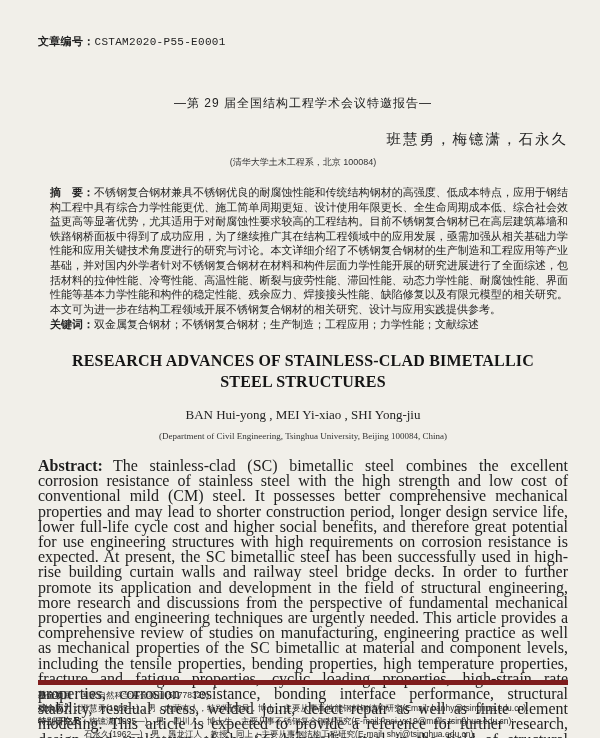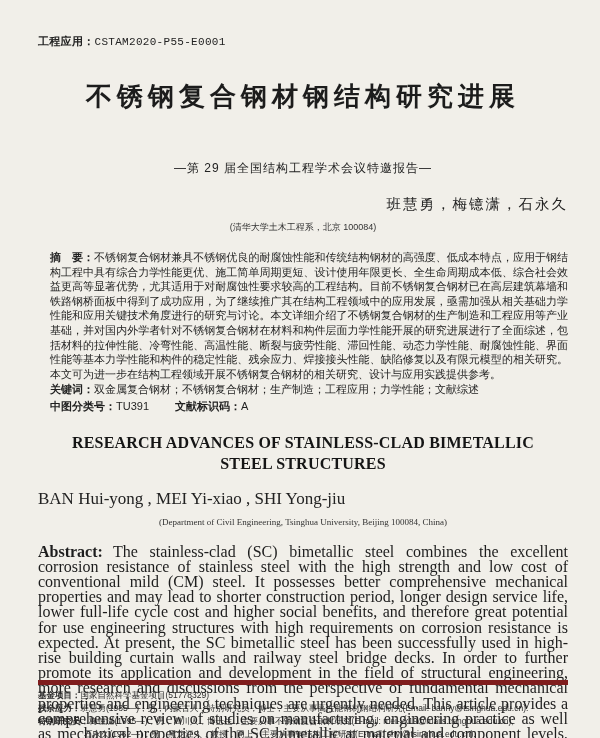--- a/index.html
+++ b/index.html
@@ -50,21 +50,21 @@
   .title-en{
     font-family:"Liberation Serif",serif;
     font-weight:bold;font-size:16px;line-height:21px;
     text-align:center;
     max-width:498px;
     margin:18px auto 15px auto;
     letter-spacing:.2px;color:#151515;
   }
   .authors-en{
     font-family:"Liberation Serif",serif;
-    font-size:17px;margin-bottom:8px;color:#222;
+    text-align:center;font-size:13px;margin-bottom:8px;color:#222;
   }
   .affil-en{
     font-family:"Liberation Serif",serif;
     text-align:center;font-size:9px;margin-bottom:17px;color:#333;
   }
   .abstract-en,.keywords-en{
     font-family:"Liberation Serif",serif;
     font-size:16px;line-height:15.2px;
     text-align:justify;margin:0;color:#1d1d1d;
   }
@@ -80,33 +80,31 @@
   }
   .fn-line{white-space:nowrap;overflow:hidden;}
   .fn-cont{padding-left:46px;}
 </style>
 </head>
 <body>
 
 <div class="page">
 
   <div class="article-no">
-    <span class="b">工程应用：</span><span class="val">CSTAM2020-P55-E0001</span>
+    <span class="b">文章编号：</span><span class="val">CSTAM2020-P55-E0001</span>
   </div>
 
-  <h1 class="title-cn">不锈钢复合钢材钢结构研究进展</h1>
   <div class="subtitle-cn">—第 29 届全国结构工程学术会议特邀报告—</div>
   <div class="authors-cn">班慧勇，梅镱潇，石永久</div>
   <div class="affil-cn">(清华大学土木工程系，北京 100084)</div>
 
   <p class="abstract-cn"><span class="b">摘　要：</span><span>不锈钢复合钢材兼具不锈钢优良的耐腐蚀性能和传统结构钢材的高强度、低成本特点，应用于钢结构工程中具有综合力学性能更优、施工简单周期更短、设计使用年限更长、全生命周期成本低、综合社会效益更高等显著优势，尤其适用于对耐腐蚀性要求较高的工程结构。目前不锈钢复合钢材已在高层建筑幕墙和铁路钢桥面板中得到了成功应用，为了继续推广其在结构工程领域中的应用发展，亟需加强从相关基础力学性能和应用关键技术角度进行的研究与讨论。本文详细介绍了不锈钢复合钢材的生产制造和工程应用等产业基础，并对国内外学者针对不锈钢复合钢材在材料和构件层面力学性能开展的研究进展进行了全面综述，包括材料的拉伸性能、冷弯性能、高温性能、断裂与疲劳性能、滞回性能、动态力学性能、耐腐蚀性能、界面性能等基本力学性能和构件的稳定性能、残余应力、焊接接头性能、缺陷修复以及有限元模型的相关研究。本文可为进一步在结构工程领域开展不锈钢复合钢材的相关研究、设计与应用实践提供参考。</span></p>
 
   <p class="keywords-cn"><span class="b">关键词：</span><span>双金属复合钢材；不锈钢复合钢材；生产制造；工程应用；力学性能；文献综述</span></p>
 
-  <p class="clc-line"><span class="b">中图分类号：</span><span>TU391</span><span class="b gap">文献标识码：</span><span>A</span></p>
 
   <h2 class="title-en">RESEARCH ADVANCES OF STAINLESS-CLAD BIMETALLIC STEEL STRUCTURES</h2>
   <div class="authors-en">BAN Hui-yong , MEI Yi-xiao , SHI Yong-jiu</div>
   <div class="affil-en">(Department of Civil Engineering, Tsinghua University, Beijing 100084, China)</div>
 
   <p class="abstract-en"><span class="b lbl">Abstract:</span><span>The stainless-clad (SC) bimetallic steel combines the excellent corrosion resistance of stainless steel with the high strength and low cost of conventional mild (CM) steel. It possesses better comprehensive mechanical properties and may lead to shorter construction period, longer design service life, lower full-life cycle cost and higher social benefits, and therefore great potential for use engineering structures with high requirements on corrosion resistance is expected. At present, the SC bimetallic steel has been successfully used in high-rise building curtain walls and railway steel bridge decks. In order to further promote its application and development in the field of structural engineering, more research and discussions from the perspective of fundamental mechanical properties and engineering techniques are urgently needed. This article provides a comprehensive review of studies on manufacturing, engineering practice as well as mechanical properties of the SC bimetallic at material and component levels, including the tensile properties, bending properties, high temperature properties, fracture and fatigue properties, cyclic loading properties, high-strain rate properties, corrosion resistance, bonding interface performance, structural stability, residual stress, welded joint, defect repair as well as finite element modeling. This article is expected to provide a reference for further research, design and application of the SC bimetallic steel in the field of structural engineering.</span></p>
 
   <p class="keywords-en"><span class="b">Key words:</span><span class="txt">bimetal; stainless-clad steel; manufacture; application; material properties; literature review</span></p>
 
   <div class="footnotes">

